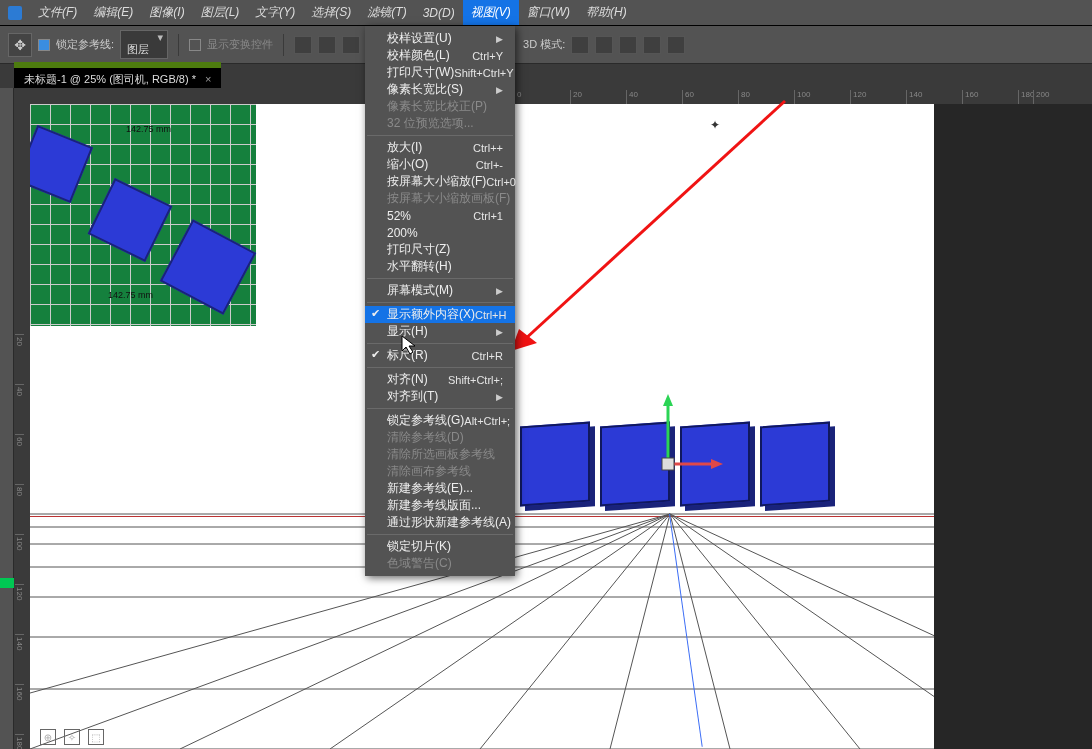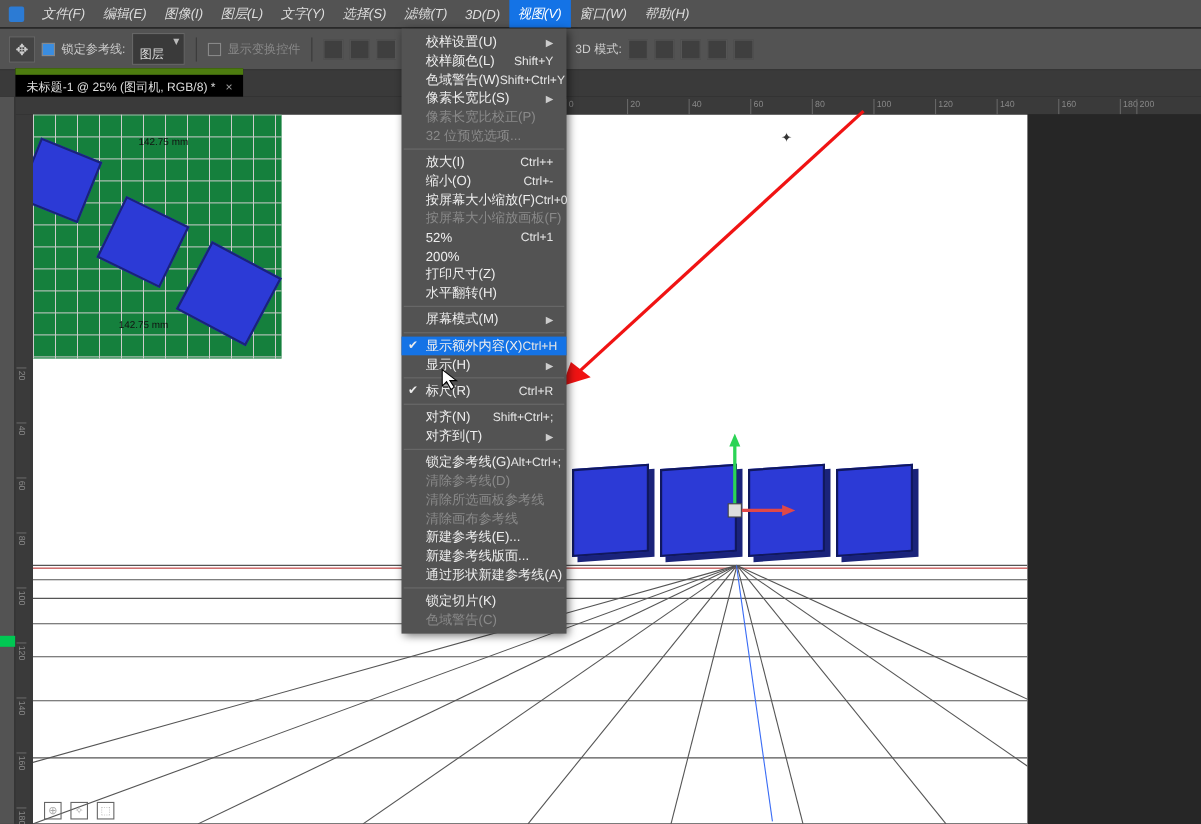--- a/index.html
+++ b/index.html
@@ -229,24 +229,24 @@
   <polygon points="6,258 14,236 32,250" fill="#f01313"></polygon>
 </svg>
 
 <div class="dropdown-menu" id="dropdown-menu">
     <div class="mi">
       <span>校样设置(U)</span>
       <span class="arrow">▶</span>
     </div>
     <div class="mi">
       <span>校样颜色(L)</span>
-      <span class="shortcut">Shift+Y</span>
-    </div>
-    <div class="mi">
-      <span>色域警告(W)</span>
+      <span class="shortcut">Ctrl+Y</span>
+    </div>
+    <div class="mi">
+      <span>打印尺寸(W)</span>
       <span class="shortcut">Shift+Ctrl+Y</span>
     </div>
     <div class="mi">
       <span>像素长宽比(S)</span>
       <span class="arrow">▶</span>
     </div>
     <div class="mi disabled">
       <span>像素长宽比校正(P)</span>
       <span></span>
     </div>

